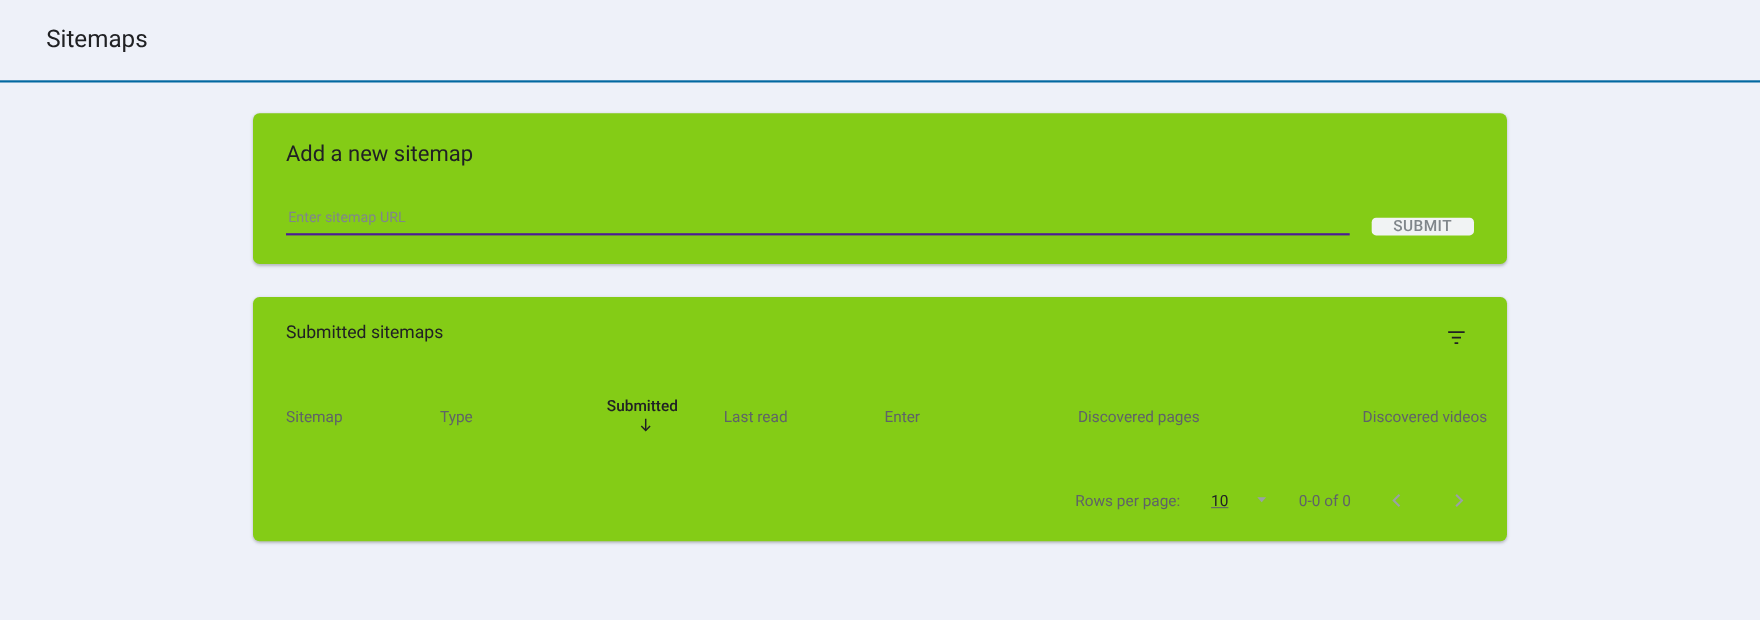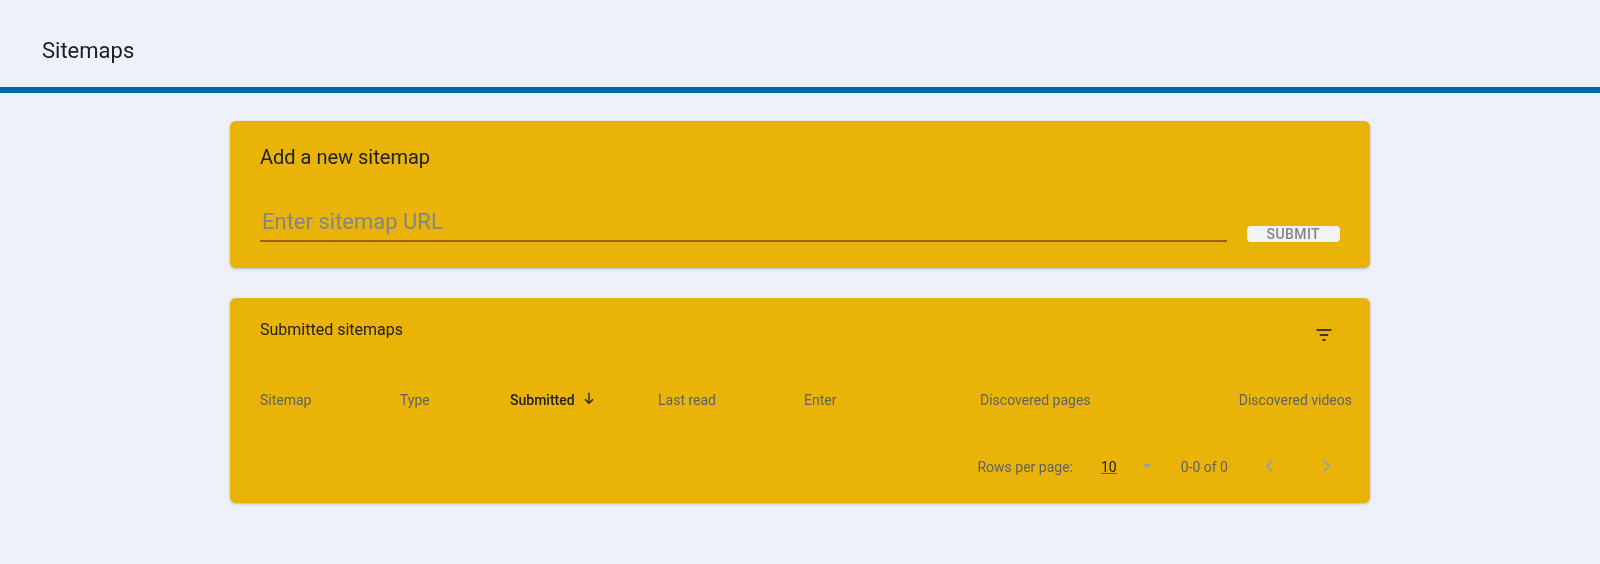--- a/index.html
+++ b/index.html
@@ -3,47 +3,47 @@
   <meta charset="utf-8">
   <style>
     * { margin: 0; padding: 0; box-sizing: border-box; }
     body {
       font-family: 'Google Sans', Roboto, Arial, sans-serif;
       background: #eef1f9;
       color: #202124;
       font-size: 14px;
     }
     .header {
-      padding: 38px 0 24px 42px;
-      border-bottom: 6px solid #0369a1;
+      padding: 24px 0 24px 42px;
+      border-bottom: 2px solid #0369a1;
     }
     .header h1 {
       font-size: 22px;
       font-weight: 400;
       color: #202124;
     }
     .container {
       max-width: 1140px;
       margin: 0 auto;
       padding: 28px 0 20px 0;
     }
     .card {
-      background: #eab308;
+      background: #84cc16;
       border-radius: 6px;
       box-shadow: 0 1px 3px rgba(60,64,67,.25), 0 1px 2px rgba(60,64,67,.08);
       margin-bottom: 30px;
     }
     .card-inner { padding: 24px 30px 26px 30px; }
     .card-title { font-size: 20px; font-weight: 400; color: #202124; }
     .add-row { display: flex; align-items: flex-end; gap: 20px; margin-top: 34px; }
     .url-input {
       flex: 1;
       border: none;
-      border-bottom: 2px solid #a16207;
-      font-size: 22px;
+      border-bottom: 2px solid #4c1d95;
+      font-size: 13px;
       padding: 6px 2px;
       outline: none;
       background: transparent;
       color: #202124;
       font-family: inherit;
     }
     .url-input::placeholder { color: #80868b; }
     .submit-btn {
       background: #f1f3f4;
       border: none;
@@ -72,21 +72,21 @@
     .table-head {
       display: flex;
       align-items: center;
       padding: 38px 18px 16px 30px;
       color: #5f6368;
       font-size: 14px;
     }
     .col { display: flex; align-items: center; }
     .col-sitemap { width: 140px; }
     .col-type    { width: 110px; }
-    .col-submitted { width: 148px; color: #202124; font-weight: 500; cursor: pointer; }
+    .col-submitted { width: 148px; color: #202124; font-weight: 500; cursor: pointer; flex-direction: column; }
     .col-submitted svg { margin-left: 6px; }
     .col-lastread { width: 146px; }
     .col-status   { width: 176px; }
     .col-pages    { width: 186px; }
     .col-videos   { flex: 1; justify-content: flex-end; text-align: right; }
     .pager {
       display: flex;
       align-items: center;
       justify-content: flex-end;
       padding: 28px 30px 22px 24px;

